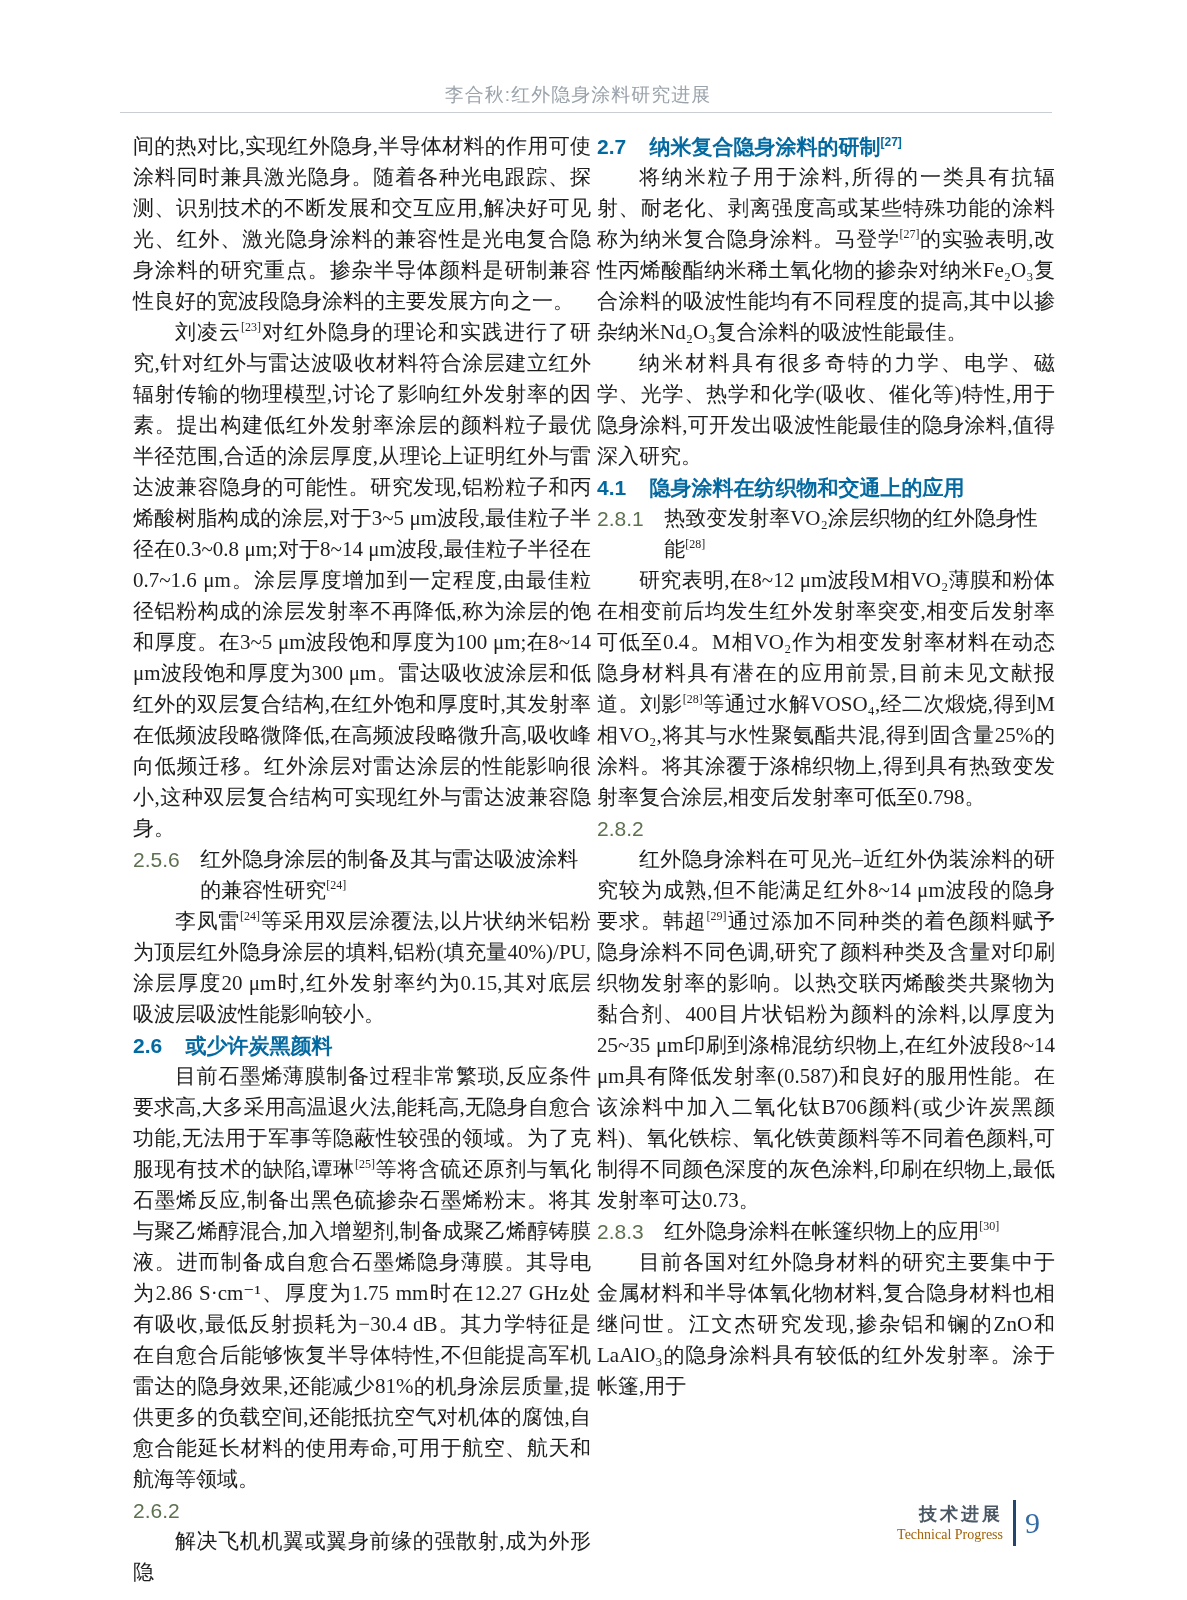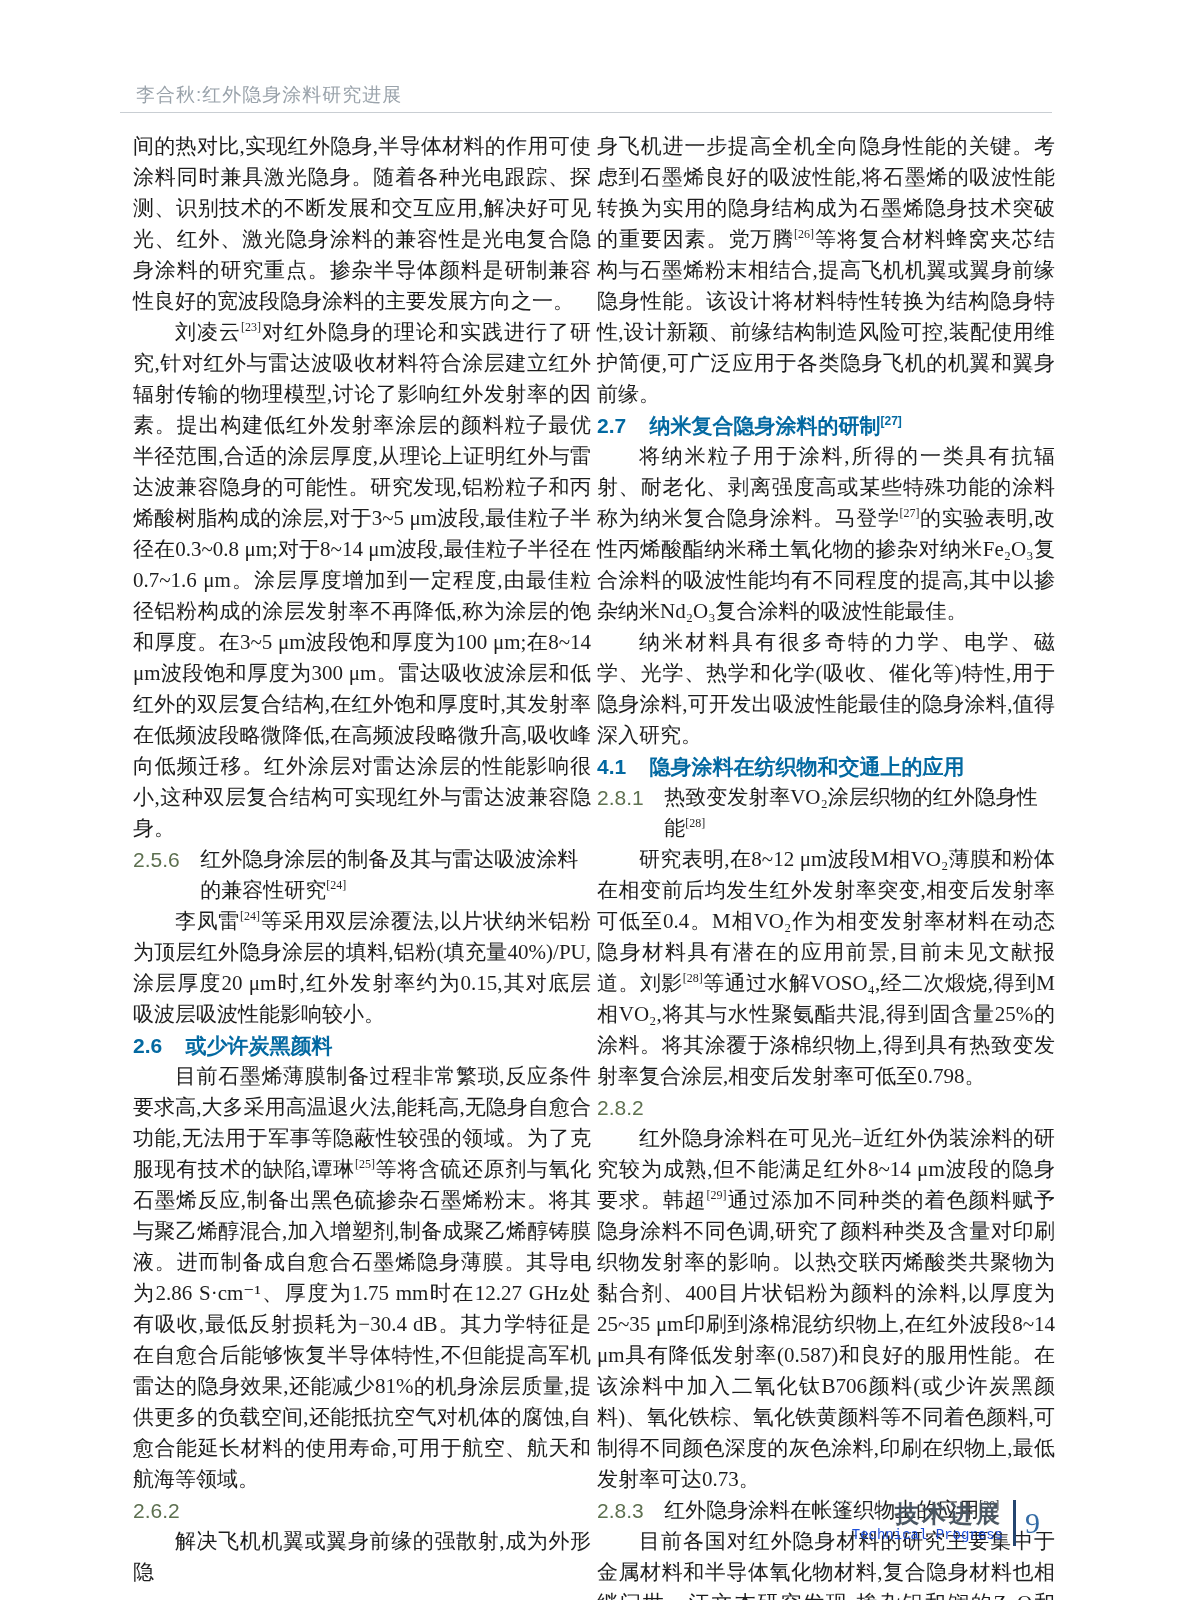--- a/index.html
+++ b/index.html
@@ -6,22 +6,22 @@
   html,body { background:#ffffff; }
   .page {
     position:relative;
     width:1187px; height:1600px;
     background:#ffffff;
     font-family:"Liberation Serif","DejaVu Serif",serif;
     color:#1d1d1d;
     overflow:hidden;
   }
   .running-title {
-    position:absolute; top:82px; left:136px; width:932px;
-    text-align:left;
+    position:absolute; top:82px; left:112px; width:932px;
+    text-align:center;
     font-family:"Liberation Sans","DejaVu Sans",sans-serif;
     font-size:19px; color:#9aa3ab; letter-spacing:1px;
   }
   .header-rule {
     position:absolute; top:112px; left:120px; width:932px; height:1px;
     background:#c9ced3;
   }
   .col {
     position:absolute; top:131px; width:458px;
     font-size:21px; line-height:31px;
@@ -47,26 +47,26 @@
   .h3 .title { flex:1; color:#1d1d1d; text-align:left; }
   sup { font-size:12px; line-height:0; vertical-align:super; }
   .footer {
     position:absolute; top:1500px; left:120px; width:932px;
     display:flex; justify-content:flex-end; align-items:center;
     padding-right:12px;
   }
   .footer-labels { text-align:right; margin-right:10px; }
   .footer-zh {
     font-family:"Liberation Sans","DejaVu Sans",sans-serif;
-    font-weight:bold; font-size:24px; color:#4b5763;
+    font-weight:bold; font-size:18px; color:#4b5763;
     letter-spacing:3px; line-height:24px;
   }
   .footer-en {
-    font-family:Liberation Mono, monospace;
-    font-size:14px; color:#1d4ed8; line-height:18px;
+    font-family:Liberation Serif, serif;
+    font-size:14px; color:#a16207; line-height:18px;
   }
   .footer-bar { width:3px; height:46px; background:#24456f; margin-right:9px; }
   .footer-page {
     font-family:"Liberation Serif","DejaVu Serif",serif;
     font-size:30px; color:#336ba5;
   }
 </style>
 </head>
 <body>
 
@@ -99,21 +99,20 @@
 
     <div class="h3">
       <span class="num">2.6.2</span>
     </div>
 
     <p class="body-p">解决飞机机翼或翼身前缘的强散射,成为外形隐</p>
   </div>
 
   <div class="col col-right">
 
-    <p class="body-p no-indent">身飞机进一步提高全机全向隐身性能的关键。考虑到石墨烯良好的吸波性能,将石墨烯的吸波性能转换为实用的隐身结构成为石墨烯隐身技术突破的重要因素。党万腾<sup>[26]</sup>等将复合材料蜂窝夹芯结构与石墨烯粉末相结合,提高飞机机翼或翼身前缘隐身性能。该设计将材料特性转换为结构隐身特性,设计新颖、前缘结构制造风险可控,装配使用维护简便,可广泛应用于各类隐身飞机的机翼和翼身前缘。</p>
 
     <div class="h2">
       <span class="num">2.7</span>
       <span class="title">纳米复合隐身涂料的研制<sup>[27]</sup></span>
     </div>
 
     <p class="body-p">将纳米粒子用于涂料,所得的一类具有抗辐射、耐老化、剥离强度高或某些特殊功能的涂料称为纳米复合隐身涂料。马登学<sup>[27]</sup>的实验表明,改性丙烯酸酯纳米稀土氧化物的掺杂对纳米Fe₂O₃复合涂料的吸波性能均有不同程度的提高,其中以掺杂纳米Nd₂O₃复合涂料的吸波性能最佳。</p>
 
     <p class="body-p">纳米材料具有很多奇特的力学、电学、磁学、光学、热学和化学(吸收、催化等)特性,用于隐身涂料,可开发出吸波性能最佳的隐身涂料,值得深入研究。</p>
 

